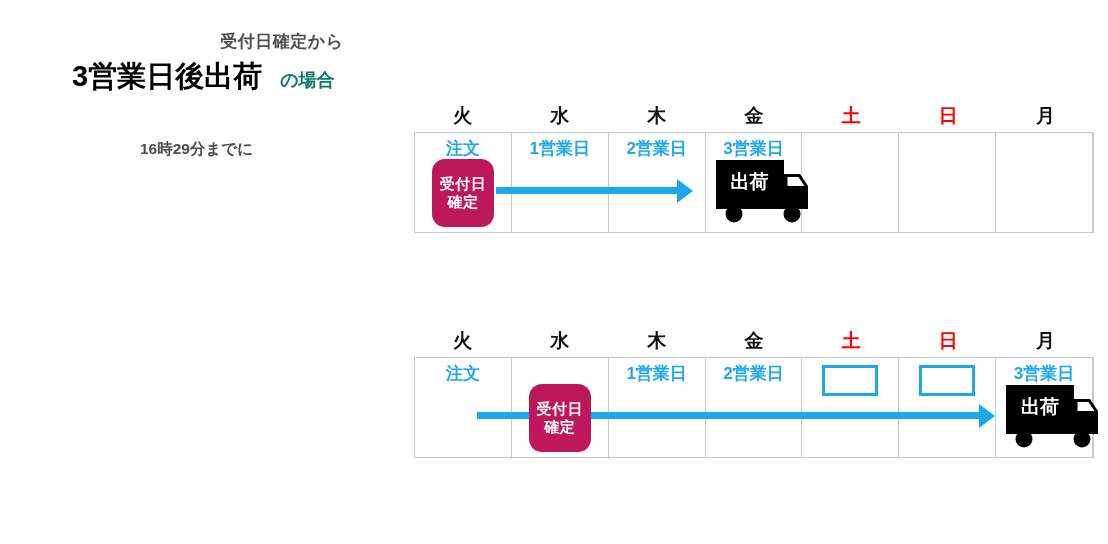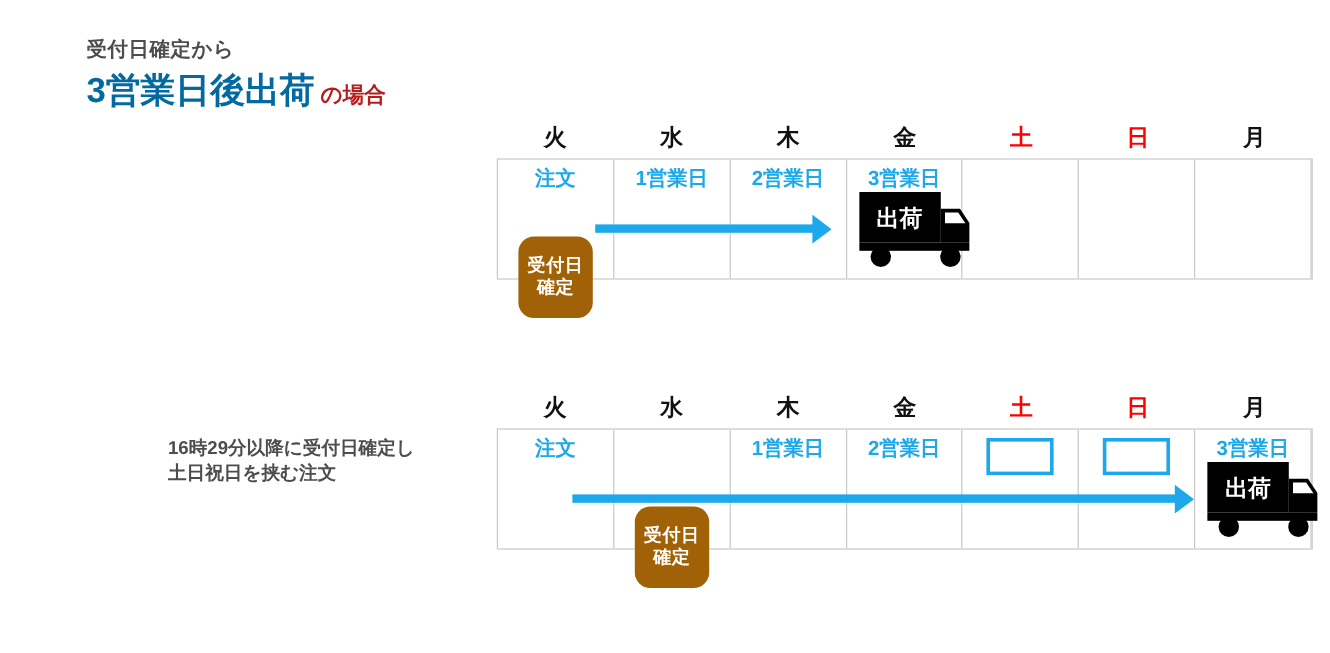--- a/index.html
+++ b/index.html
@@ -22,37 +22,38 @@
     left: 72px;
     top: 32px;
     width: 420px;
   }
   #header .line1 {
     font-size: 17px;
     font-weight: bold;
     color: #4d4d4d;
     letter-spacing: 0.5px;
     line-height: 1.2;
+    text-align: center;
   }
   #header .line2 {
     margin-top: 9px;
     line-height: 1.1;
     white-space: nowrap;
   }
   #header .line2 .big {
     font-size: 29px;
     font-weight: bold;
-    color: #0369a1;
+    color: #000000;
     letter-spacing: 0px;
   }
   #header .line2 .suffix {
     font-size: 18px;
     font-weight: bold;
-    color: #b91c1c;
-    margin-left: 5px;
+    color: #0f766e;
+    margin-left: 18px;
   }
 
   
   .section {
     position: absolute;
     left: 0;
     width: 1108px;
   }
   #section-1 { top: 100px; }
   #section-2 { top: 325px; }
@@ -150,28 +151,27 @@
   }
 
   
   .badge {
     position: absolute;
     top: 26px;
     left: 50%;
     transform: translateX(-50%);
     width: 62px;
     height: 68px;
-    background: #a16207;
+    background: #be185d;
     border-radius: 13px;
     z-index: 5;
     display: flex;
     flex-direction: column;
     align-items: center;
     justify-content: center;
-    margin-top: 38px;
   }
   .badge span {
     color: #ffffff;
     font-size: 15px;
     font-weight: bold;
     line-height: 1.22;
     letter-spacing: 0.5px;
   }
 
   
@@ -223,20 +223,21 @@
 <div id="header">
   <div class="line1">受付日確定から</div>
   <div class="line2">
     <span class="big">3営業日後出荷</span><span class="suffix">の場合</span>
   </div>
 </div>
 
 <div class="section" id="section-1">
   <div class="side-label">
     <div class="desc">
+      <div>16時29分までに</div>
     </div>
   </div>
 
   <div class="cal">
     <div class="cal-head">
       <div class="dh">火</div>
       <div class="dh">水</div>
       <div class="dh">木</div>
       <div class="dh">金</div>
       <div class="dh weekend">土</div>
@@ -283,24 +284,20 @@
 
       <div class="cell"></div>
 
       <div class="arrow" style="left: 81px; top: 54px; width: 182px;"></div>
     </div>
   </div>
 </div>
 
 <div class="section" id="section-2">
   <div class="side-label">
-    <div class="desc">
-      <div>16時29分以降に受付日確定し</div>
-      <div>土日祝日を挟む注文</div>
-    </div>
   </div>
 
   <div class="cal">
     <div class="cal-head">
       <div class="dh">火</div>
       <div class="dh">水</div>
       <div class="dh">木</div>
       <div class="dh">金</div>
       <div class="dh weekend">土</div>
       <div class="dh weekend">日</div>

